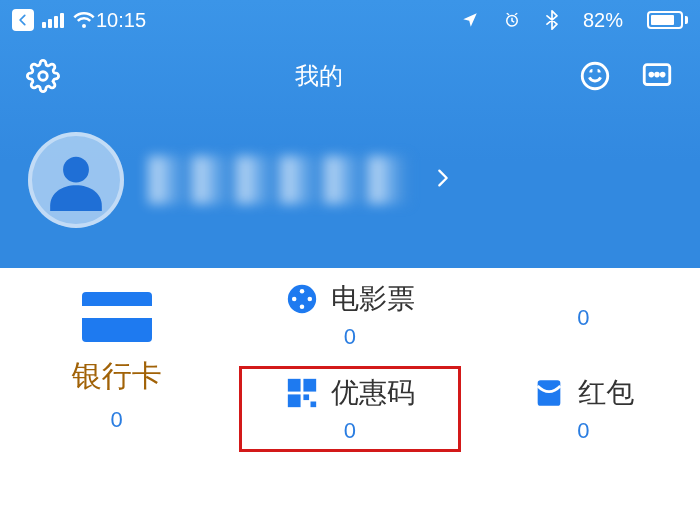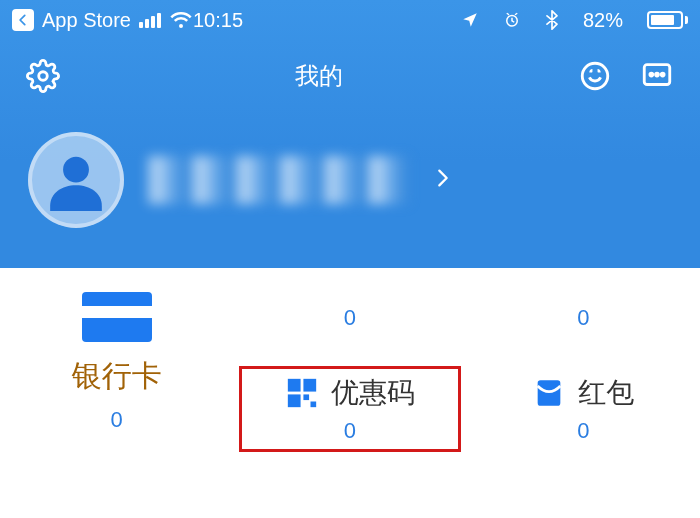--- a/index.html
+++ b/index.html
@@ -110,21 +110,20 @@
 
 <div class="header-area">
 
   <div class="status-bar">
     <div class="status-left">
       <span class="back-chev">
         <svg viewBox="0 0 24 24" fill="none" stroke="#3b95e8" stroke-width="3" stroke-linecap="round" stroke-linejoin="round">
             <polyline points="15 4 7 12 15 20"></polyline>
           </svg>
       </span>
-      <span>App Store</span>
       <span class="signal-bars">
           <span></span>
           <span></span>
           <span></span>
           <span></span>
         </span>
       <span class="wifi-icon">
         <svg width="24" height="20" viewBox="0 0 24 20" fill="#fff">
             <path d="M12 18a2 2 0 100-4 2 2 0 000 4zm-5.3-6.3a7.5 7.5 0 0110.6 0l1.8-1.8a10 10 0 00-14.2 0l1.8 1.8zm-3.5-3.5a12.5 12.5 0 0117.6 0l1.8-1.8a15 15 0 00-21.2 0l1.8 1.8z"></path>
           </svg>
@@ -201,20 +200,32 @@
 </div>
 
 <div class="grid-area">
   <div class="grid-left tile">
     <div class="bankcard-icon"></div>
     <div class="bankcard-label">银行卡</div>
     <div class="bankcard-count">0</div>
   </div>
   <div class="grid-right">
     <div class="tile">
+      <div class="row1">
+        <span class="tile-icon">
+          <svg viewBox="0 0 24 24" fill="#1e7af0">
+              <circle cx="12" cy="12" r="10"></circle>
+              <circle cx="12" cy="6.5" r="1.6" fill="#fff"></circle>
+              <circle cx="17.5" cy="12" r="1.6" fill="#fff"></circle>
+              <circle cx="12" cy="17.5" r="1.6" fill="#fff"></circle>
+              <circle cx="6.5" cy="12" r="1.6" fill="#fff"></circle>
+            </svg>
+        </span>
+        <span class="label">电影票</span>
+      </div>
       <div class="count">0</div>
     </div>
     <div class="tile">
       <div class="count">0</div>
     </div>
     <div class="tile">
       <div class="highlight-box"></div>
       <div class="row1">
         <span class="tile-icon">
           <svg viewBox="0 0 24 24" fill="#1e7af0">

